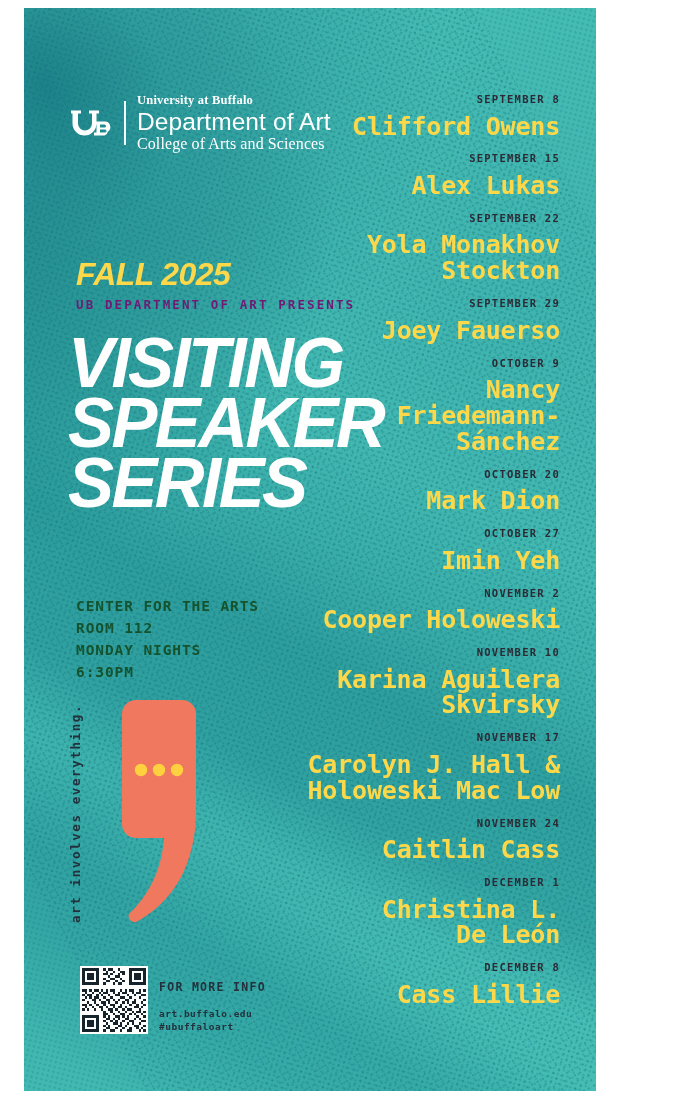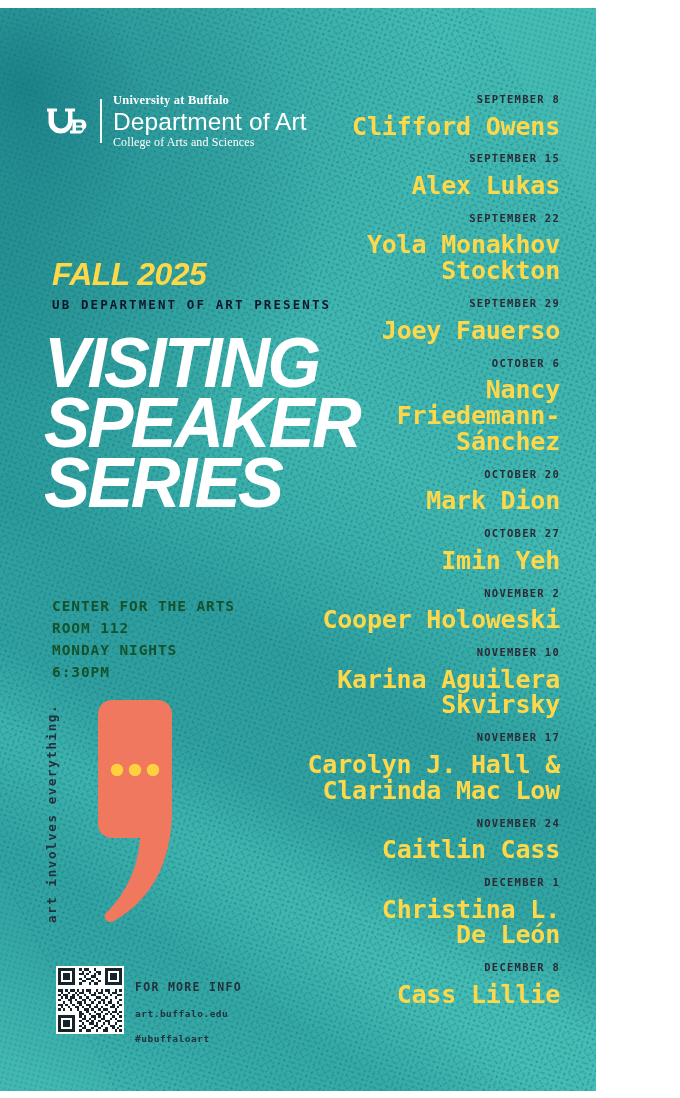--- a/index.html
+++ b/index.html
@@ -2,22 +2,22 @@
 <html><head>
 <meta charset="utf-8">
 <style>
   html,body{margin:0;padding:0;background:#ffffff;}
   body{width:680px;height:1098px;overflow:hidden;font-family:"DejaVu Sans Mono",monospace;}
 
   .page{position:relative;width:680px;height:1098px;background:#ffffff;}
 
   
   .poster{
-    position:absolute;left:0;top:8px;width:572px;height:1083px;
-    overflow:hidden;background:#45bdb4;padding-left:24px;
+    position:absolute;left:24px;top:8px;width:572px;height:1083px;
+    overflow:hidden;background:#45bdb4;
   }
 
   
   .bg-base{position:absolute;inset:0;background:
       radial-gradient(120% 70% at 18% 6%, #2e9a9b 0%, rgba(46,154,155,0) 46%),
       radial-gradient(95% 55% at 2% 20%, #1d8589 0%, rgba(29,133,137,0) 55%),
       radial-gradient(130% 60% at 88% 30%, #3fb3ae 0%, rgba(63,179,174,0) 60%),
       radial-gradient(140% 70% at 12% 74%, #3cb0ac 0%, rgba(60,176,172,0) 62%),
       linear-gradient(#45bdb4,#45bdb4);
   }
@@ -57,27 +57,27 @@
   }
 
   
   .logo{position:absolute;left:46px;top:86px;display:flex;align-items:center;}
   .ub-mark{width:46px;height:34px;flex:none;}
   .logo-rule{width:2px;height:44px;background:#ffffff;margin:0 11px 0 8px;opacity:.95;}
   .logo-txt{color:#ffffff;font-family:"Liberation Serif",serif;line-height:1;}
   .logo-l1{font-size:12.5px;font-weight:700;letter-spacing:.2px;}
   .logo-l2{font-size:24.5px;font-weight:400;letter-spacing:.1px;margin:3px 0 2px;
            font-family:"Liberation Sans",sans-serif;}
-  .logo-l3{font-size:12px;font-weight:400;letter-spacing:.1px;}
+  .logo-l3{font-size:16px;font-weight:400;letter-spacing:.1px;}
 
   
   .fall{position:absolute;left:52px;top:248px;color:#ffd84a;
     font-family:"Liberation Sans",sans-serif;font-style:italic;font-weight:700;
     font-size:32px;letter-spacing:-.6px;}
-  .presents{position:absolute;left:52px;top:289px;color:#0f172a;
+  .presents{position:absolute;left:52px;top:289px;color:#701a75;
     font-size:12.5px;font-weight:700;letter-spacing:2.1px;}
 
   .headline{position:absolute;left:44px;top:325px;color:#ffffff;
     font-family:"Liberation Sans",sans-serif;font-style:italic;font-weight:700;
     font-size:71px;line-height:.845;letter-spacing:-2.6px;
     transform:scaleX(.97);transform-origin:left top;}
   .headline div{white-space:nowrap;}
 
   .venue{position:absolute;left:52px;top:587px;color:#14532d;
     font-size:14.5px;font-weight:700;line-height:1.52;letter-spacing:.9px;}
@@ -341,21 +341,21 @@
             <rect x="20" y="27" width="2" height="1"></rect>
           <rect x="25" y="27" width="1" height="1"></rect>
             <rect x="27" y="27" width="1" height="1"></rect>
         </g>
       </svg>
     </div>
 
     <div class="info">
       <div class="info-h">FOR MORE INFO</div>
       <div class="info-l">art.buffalo.edu</div>
-      <div class="info-l" style="margin-top:12px">#ubuffaloart</div>
+      <div class="info-l" style="margin-top:0">#ubuffaloart</div>
     </div>
 
     <div class="speakers">
 
       <div class="sp">
         <div class="sp-date">SEPTEMBER 8</div>
         <div class="sp-name">
           <div>Clifford Owens</div>
         </div>
       </div>
@@ -376,21 +376,21 @@
       </div>
 
       <div class="sp">
         <div class="sp-date">SEPTEMBER 29</div>
         <div class="sp-name">
           <div>Joey Fauerso</div>
         </div>
       </div>
 
       <div class="sp">
-        <div class="sp-date">OCTOBER 6</div>
+        <div class="sp-date">OCTOBER 9</div>
         <div class="sp-name">
           <div>Nancy</div>
           <div>Friedemann-</div>
           <div>Sánchez</div>
         </div>
       </div>
 
       <div class="sp">
         <div class="sp-date">OCTOBER 20</div>
         <div class="sp-name">
@@ -417,21 +417,21 @@
         <div class="sp-name">
           <div>Karina Aguilera</div>
           <div>Skvirsky</div>
         </div>
       </div>
 
       <div class="sp">
         <div class="sp-date">NOVEMBER 17</div>
         <div class="sp-name">
           <div>Carolyn J. Hall &amp;</div>
-          <div>Clarinda Mac Low</div>
+          <div>Holoweski Mac Low</div>
         </div>
       </div>
 
       <div class="sp">
         <div class="sp-date">NOVEMBER 24</div>
         <div class="sp-name">
           <div>Caitlin Cass</div>
         </div>
       </div>
 

